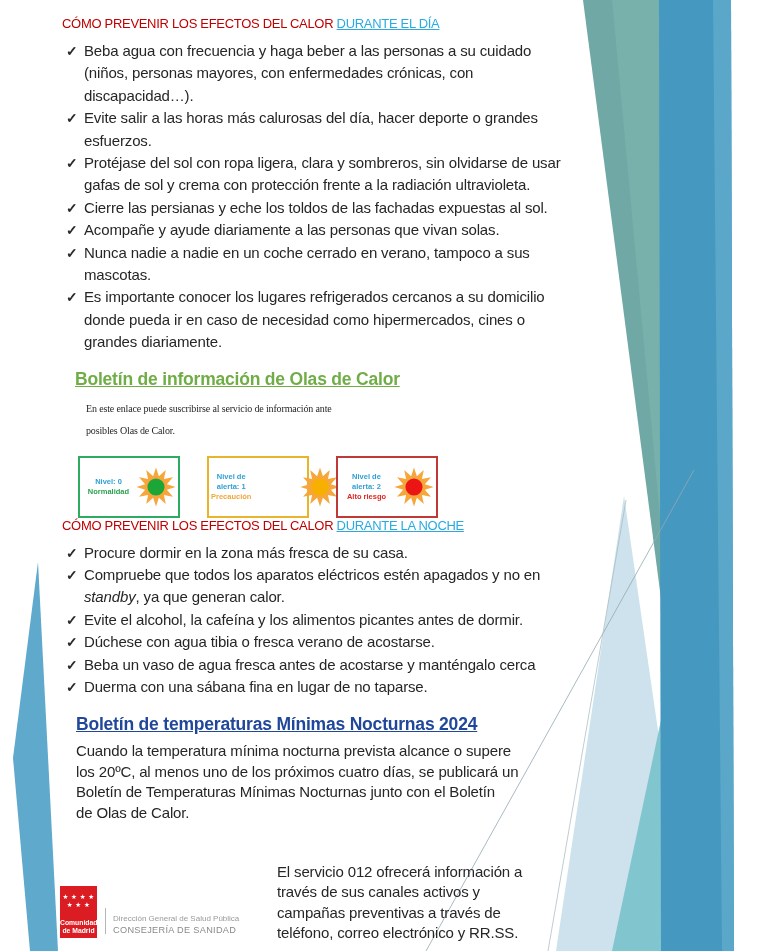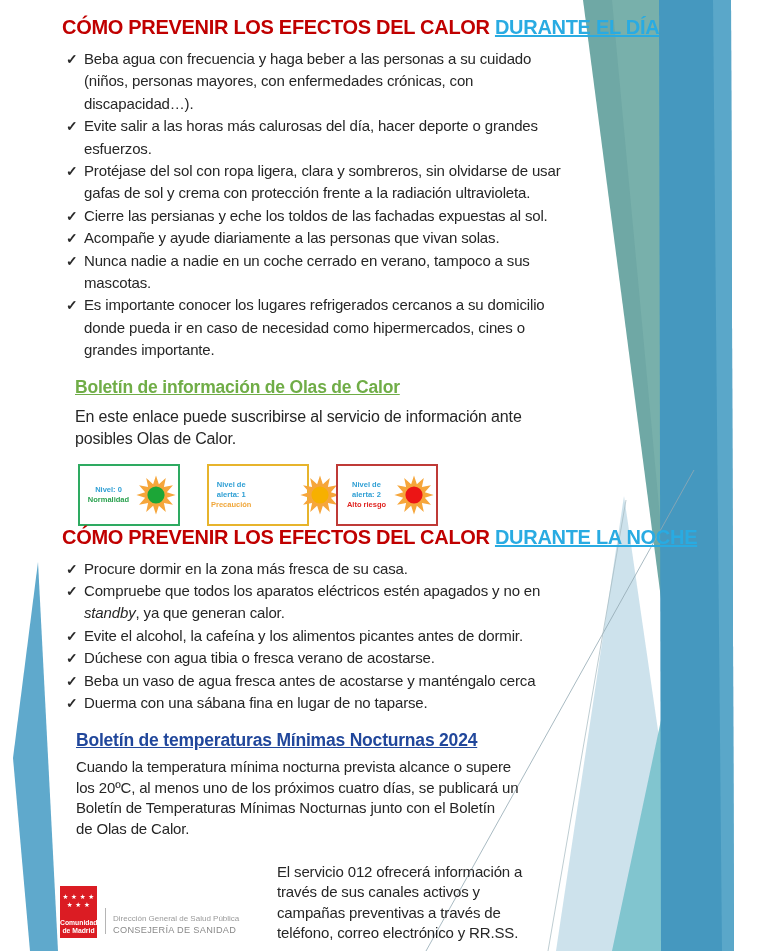--- a/index.html
+++ b/index.html
@@ -1,34 +1,34 @@
 <!DOCTYPE html>
 <html><head>
 <meta charset="utf-8">
 <style>
   html,body{margin:0;padding:0;background:#e9e9e9;}
   .page{position:relative;width:768px;height:951px;background:#ffffff;overflow:hidden;
         font-family:"Liberation Sans",sans-serif;color:#262626;margin:0 auto;}
   .deco{position:absolute;left:0;top:0;width:768px;height:951px;z-index:0;}
   .content{position:relative;z-index:1;padding:16px 0 0 62px;}
 
-  h1.title{font-size:20px;font-weight:bold;letter-spacing:-0.3px;margin:0;white-space:nowrap;}
+  h1.title{font-size:13px;font-weight:normal;letter-spacing:-0.3px;margin:0;white-space:nowrap;}
   .t-red{color:#C00000;}
   .t-blue{color:#29ABE2;text-decoration:underline;cursor:pointer;}
 
   .bullets{margin:9px 0 0 4px;}
   .bullet{display:flex;font-size:15px;letter-spacing:-0.15px;line-height:22.4px;}
   .check{width:18px;flex:none;font-size:14px;color:#2b2b2b;font-weight:600;}
   .btext{min-width:0;}
   .tl{white-space:nowrap;}
   em{font-style:italic;}
 
   .h-green{display:inline-block;color:#70AD47;font-size:17.5px;font-weight:bold;
            text-decoration:underline;margin:15px 0 8px 13px;cursor:pointer;letter-spacing:-0.2px;}
-  .para{font-size:16px;letter-spacing:-0.15px;line-height:22.4px;margin-left:13px;}
+  .para{font-size:10px;letter-spacing:-0.15px;line-height:22.4px;margin-left:24px;font-family:Liberation Serif, serif;}
 
   .levels{display:flex;gap:27px;margin:13px 0 0 16px;}
   .level-box{width:102px;height:62px;border:2px solid #999;background:#fff;
              display:flex;align-items:center;box-sizing:border-box;padding:2px 1px 2px 2px;}
   .level-text{flex:1;text-align:center;font-size:7.5px;font-weight:bold;line-height:10px;}
   .sun{width:42px;height:42px;flex:none;}
 
   .night-title{margin-top:34px;}
   .h-blue{display:inline-block;color:#21479B;font-size:17.5px;font-weight:bold;
           text-decoration:underline;margin:16px 0 6px 14px;cursor:pointer;letter-spacing:-0.2px;}
@@ -117,21 +117,21 @@
             <div class="tl"><span>Nunca nadie a nadie en un coche cerrado en verano, tampoco a sus</span></div>
             <div class="tl"><span>mascotas.</span></div>
           </div>
         </div>
 
         <div class="bullet">
           <span class="check">✓</span>
           <div class="btext">
             <div class="tl"><span>Es importante conocer los lugares refrigerados cercanos a su domicilio</span></div>
             <div class="tl"><span>donde pueda ir en caso de necesidad como hipermercados, cines o</span></div>
-            <div class="tl"><span>grandes importante.</span></div>
+            <div class="tl"><span>grandes diariamente.</span></div>
           </div>
         </div>
       </div>
 
     
     <a class="h-green">Boletín de información de Olas de Calor</a>
     <div class="para">
         <div class="tl"><span>En este enlace puede suscribirse al servicio de información ante</span></div>
         <div class="tl"><span>posibles Olas de Calor.</span></div>
       </div>

